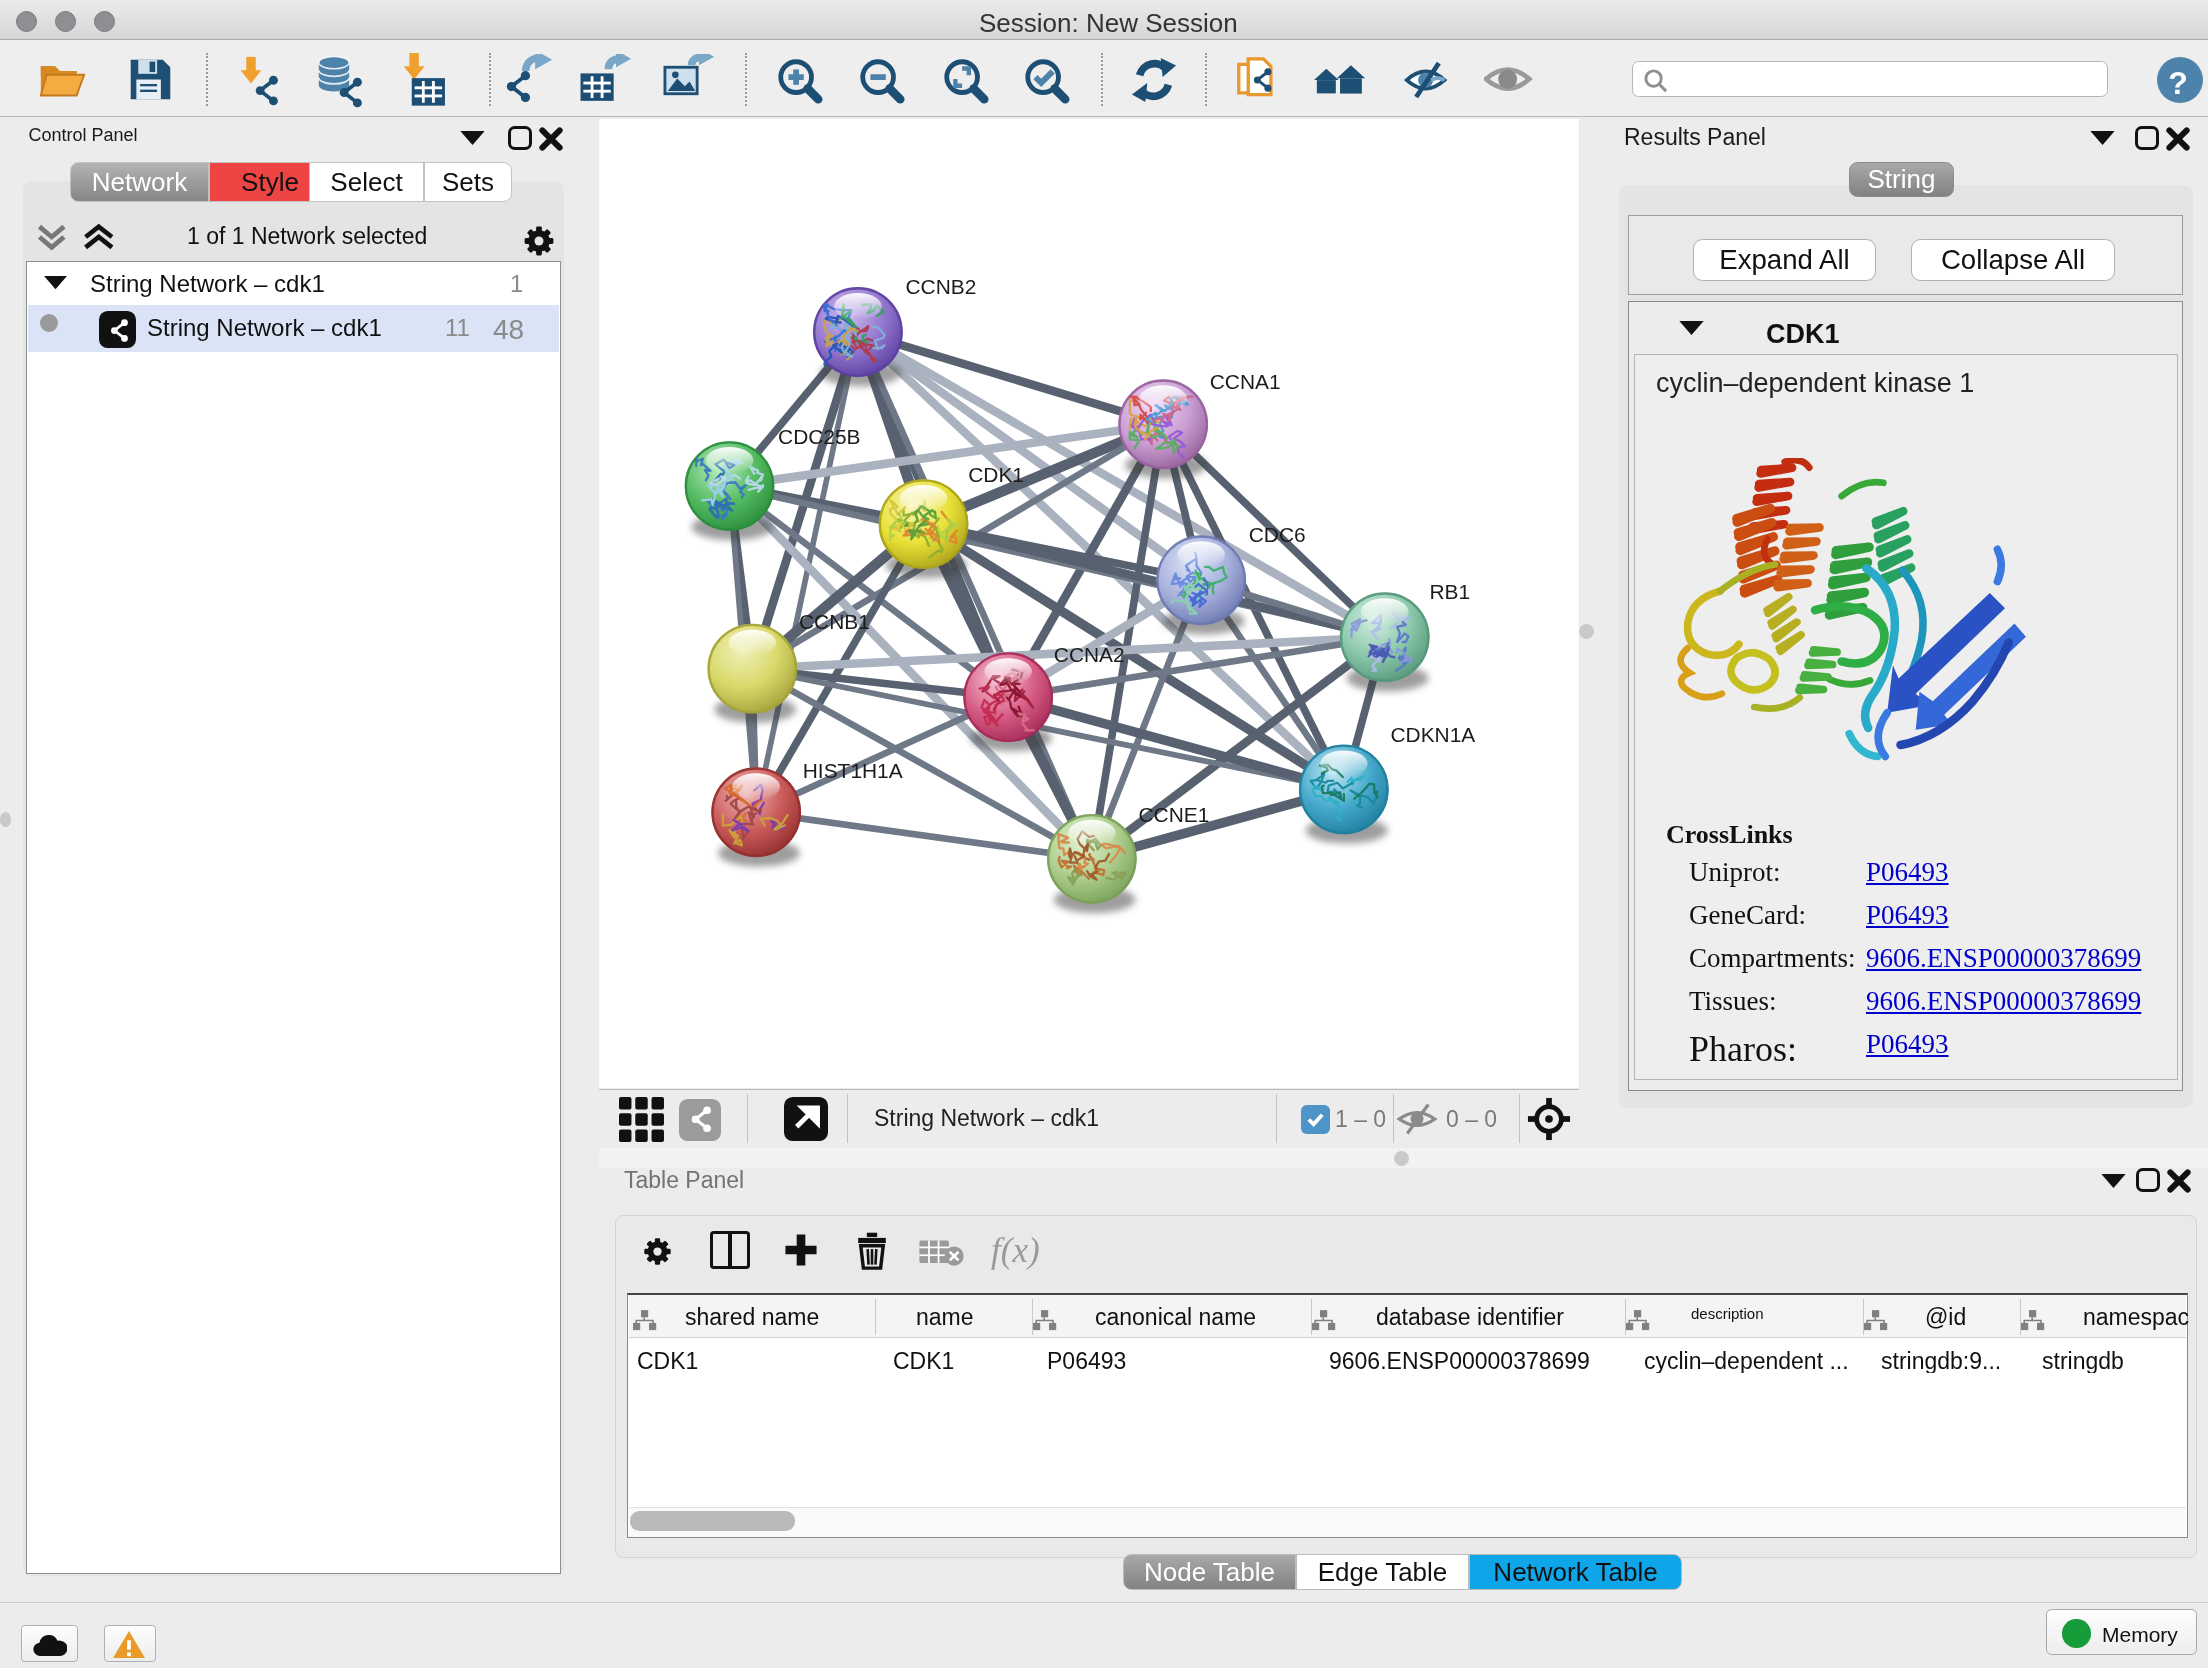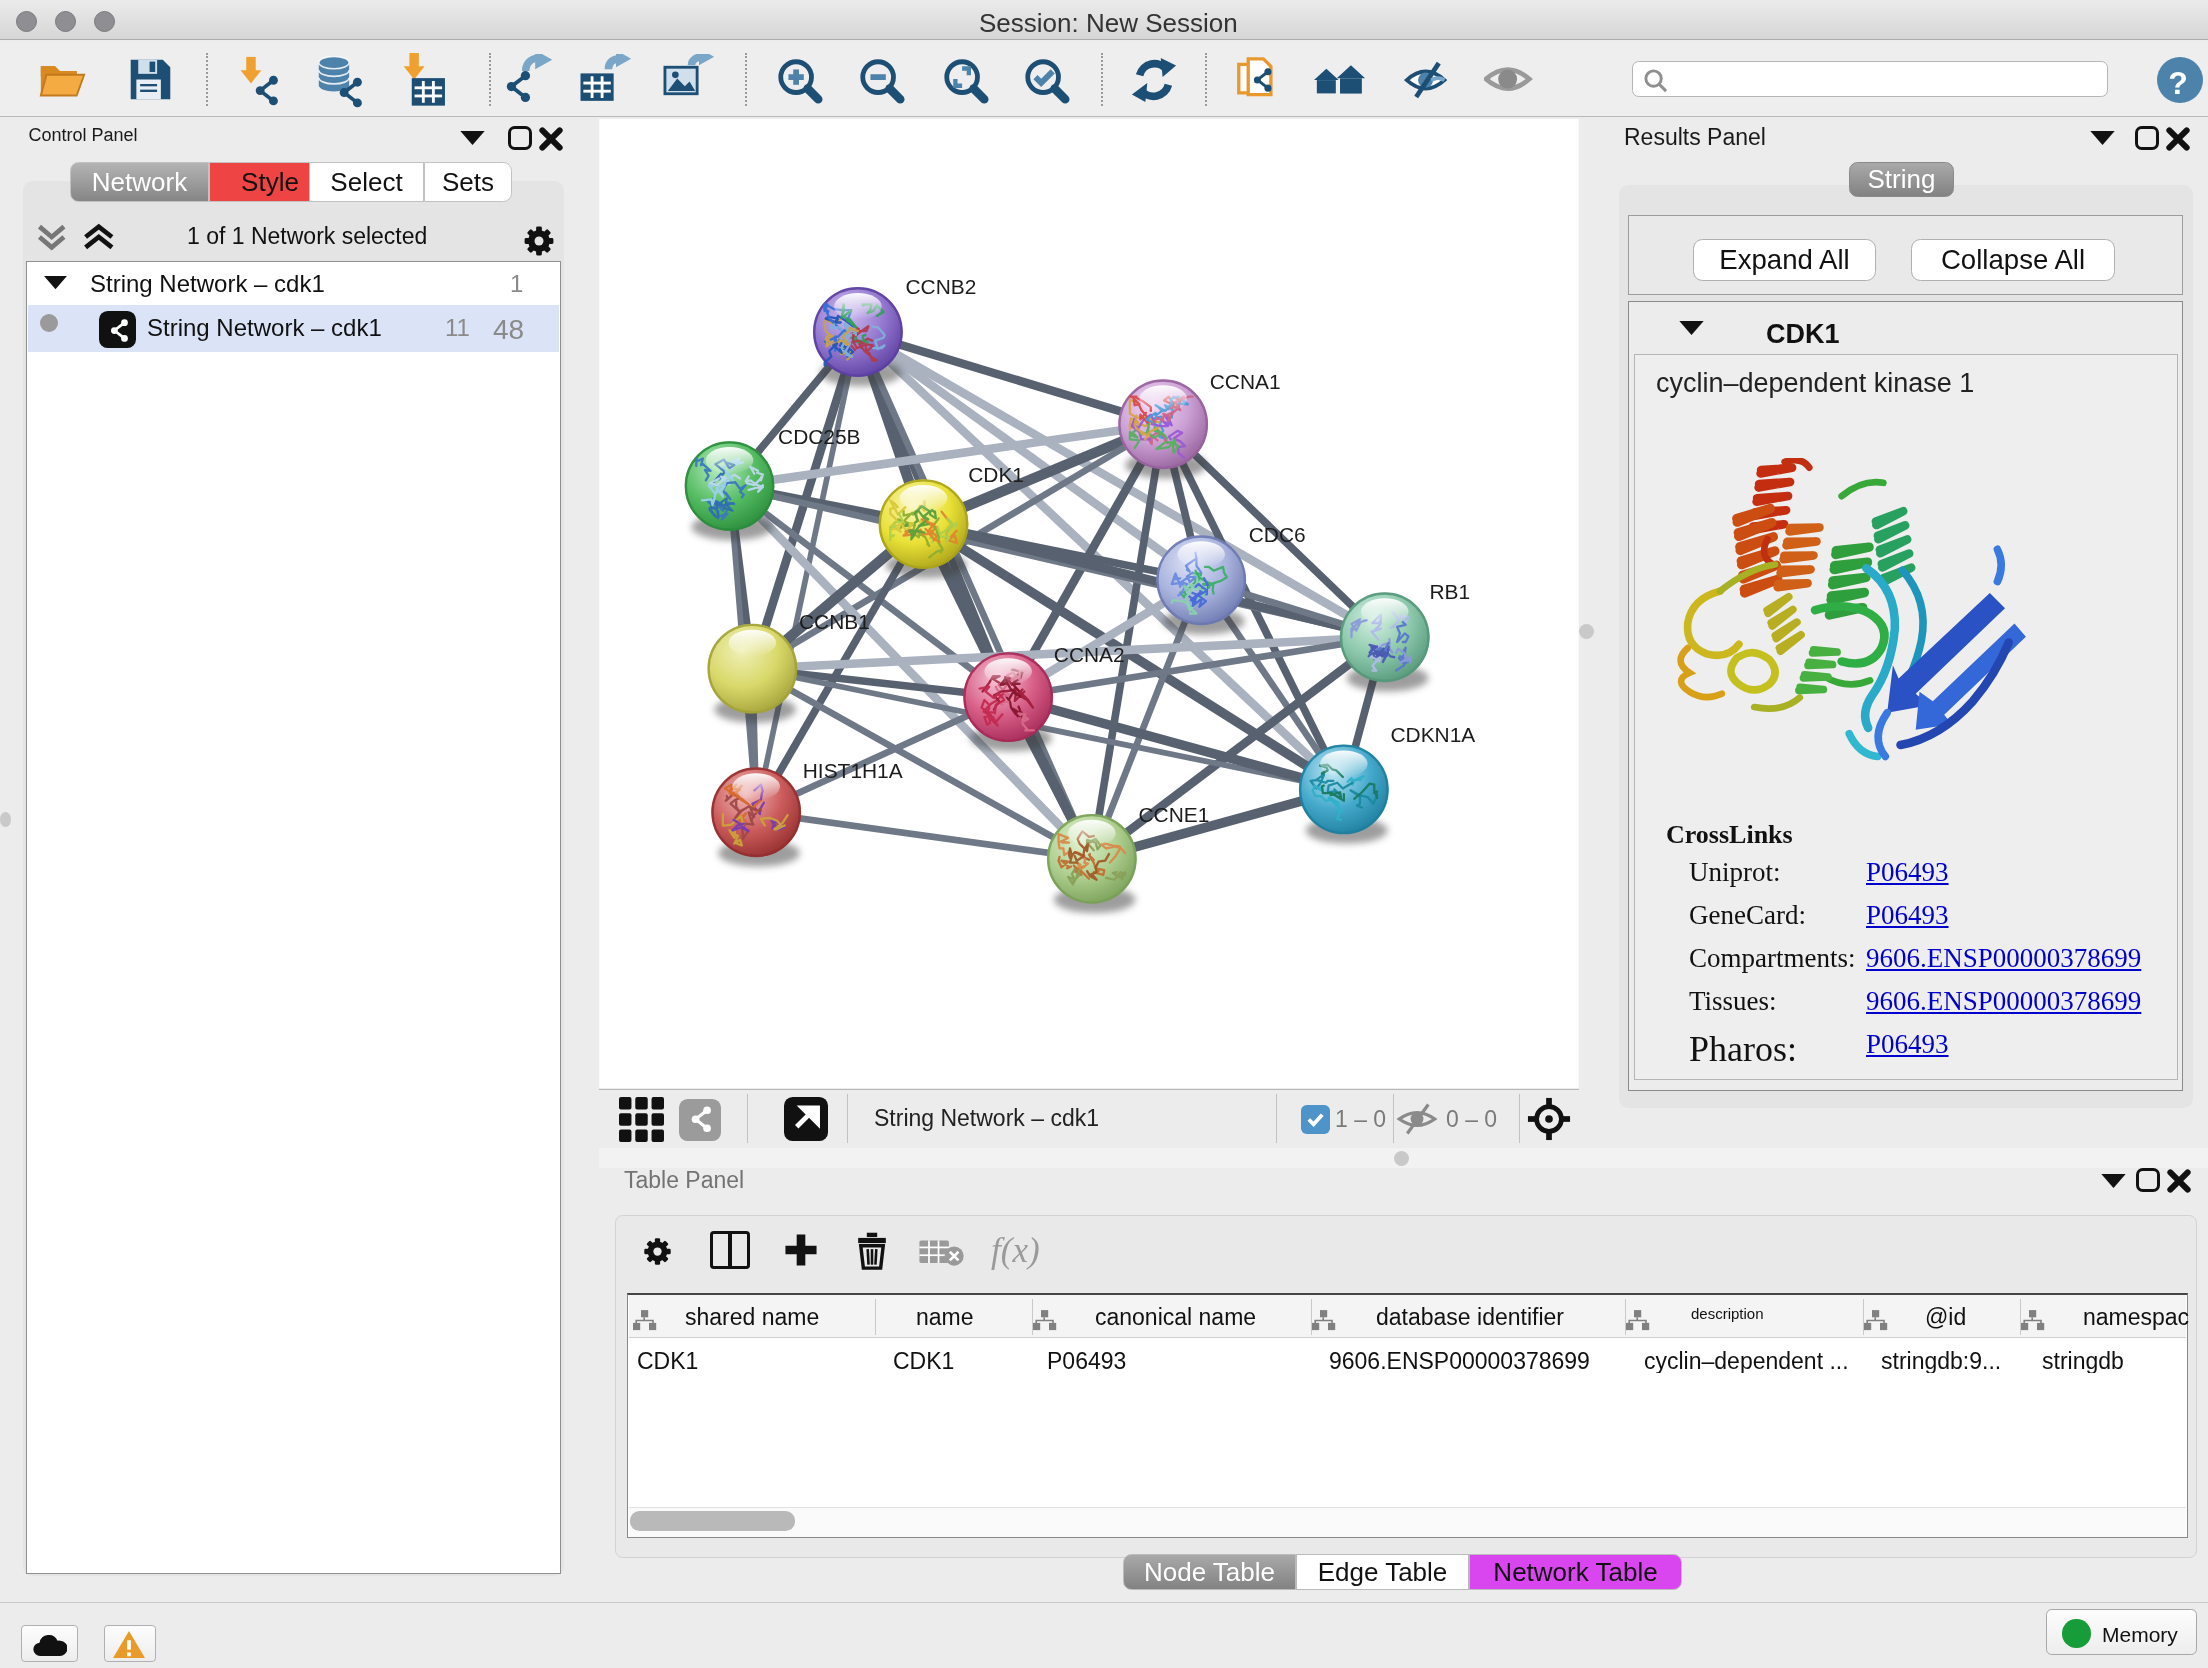--- a/index.html
+++ b/index.html
@@ -798,21 +798,21 @@
 <div class="tx" style="left:893px;top:1350px;width:133px;overflow:hidden;font-size:23px;color:#111">CDK1</div>
 <div class="tx" style="left:1047px;top:1350px;width:257px;overflow:hidden;font-size:23px;color:#111">P06493</div>
 <div class="tx" style="left:1329px;top:1350px;width:295px;overflow:hidden;font-size:23px;color:#111">9606.ENSP00000378699</div>
 <div class="tx" style="left:1644px;top:1350px;width:213px;overflow:hidden;font-size:23px;color:#111">cyclin–dependent ...</div>
 <div class="tx" style="left:1881px;top:1350px;width:135px;overflow:hidden;font-size:23px;color:#111">stringdb:9...</div>
 <div class="tx" style="left:2042px;top:1350px;width:138px;overflow:hidden;font-size:23px;color:#111">stringdb</div>
 <div class="ab" style="left:629px;top:1507px;width:1557px;height:29.5px;background:#fafafa;border-top:1px solid #e2e2e2"></div>
 <div class="ab" style="left:630px;top:1511px;width:165px;height:20px;background:#b9b9b9;border-radius:9.5px"></div>
 <div class="ab" style="left:1123px;top:1554px;width:173px;height:36px;background:linear-gradient(#a9a9a9,#828282);border:1px solid #bbb;border-radius:8.6px 0 0 8.6px;color:#fff;font-size:26px;z-index:5;display:flex;align-items:center;justify-content:center">Node Table</div>
 <div class="ab" style="left:1296px;top:1554px;width:173px;height:36px;background:#fff;border:1px solid #bbb;border-radius:0;color:#111;font-size:26px;z-index:5;display:flex;align-items:center;justify-content:center">Edge Table</div>
-<div class="ab" style="left:1469px;top:1554px;width:213px;height:36px;background:#d946ef;border:1px solid #bbb;border-radius:0 8.6px 8.6px 0;color:#111;font-size:26px;z-index:5;display:flex;align-items:center;justify-content:center">Network Table</div>
+<div class="ab" style="left:1469px;top:1554px;width:213px;height:36px;background:#0ea5e9;border:1px solid #bbb;border-radius:0 8.6px 8.6px 0;color:#111;font-size:26px;z-index:5;display:flex;align-items:center;justify-content:center">Network Table</div>
 <div class="ab" style="left:0;top:1602px;width:2208px;height:67px;background:#ececec;border-top:1.9px solid #c9c9c9"></div>
 <div class="ab" style="left:21px;top:1625px;width:57px;height:37px;background:linear-gradient(#fdfdfd,#ededed);border:1.9px solid #b0b0b0;border-radius:3.8px"></div>
 <svg class="ab" style="left:31px;top:1633px" width="36" height="24" viewBox="0 0 38 25">
     <path d="M10,24 a7,7 0 0 1 -1,-14 a10,10 0 0 1 19,-2 a6,6 0 0 1 3,0 a8,8 0 0 1 -1,16 z" fill="#111"></path>
   </svg>
 <div class="ab" style="left:104px;top:1625px;width:52px;height:37px;background:linear-gradient(#fdfdfd,#ededed);border:1.9px solid #b0b0b0;border-radius:3.8px"></div>
 <svg class="ab" style="left:111px;top:1629px" width="36" height="31" viewBox="0 0 38 33">
     <path d="M19,2 L36,31 L2,31 z" fill="#e89b28"></path>
     <rect x="17" y="12" width="4" height="10" fill="#fff"></rect>
     <rect x="17" y="25" width="4" height="4" fill="#fff"></rect>

